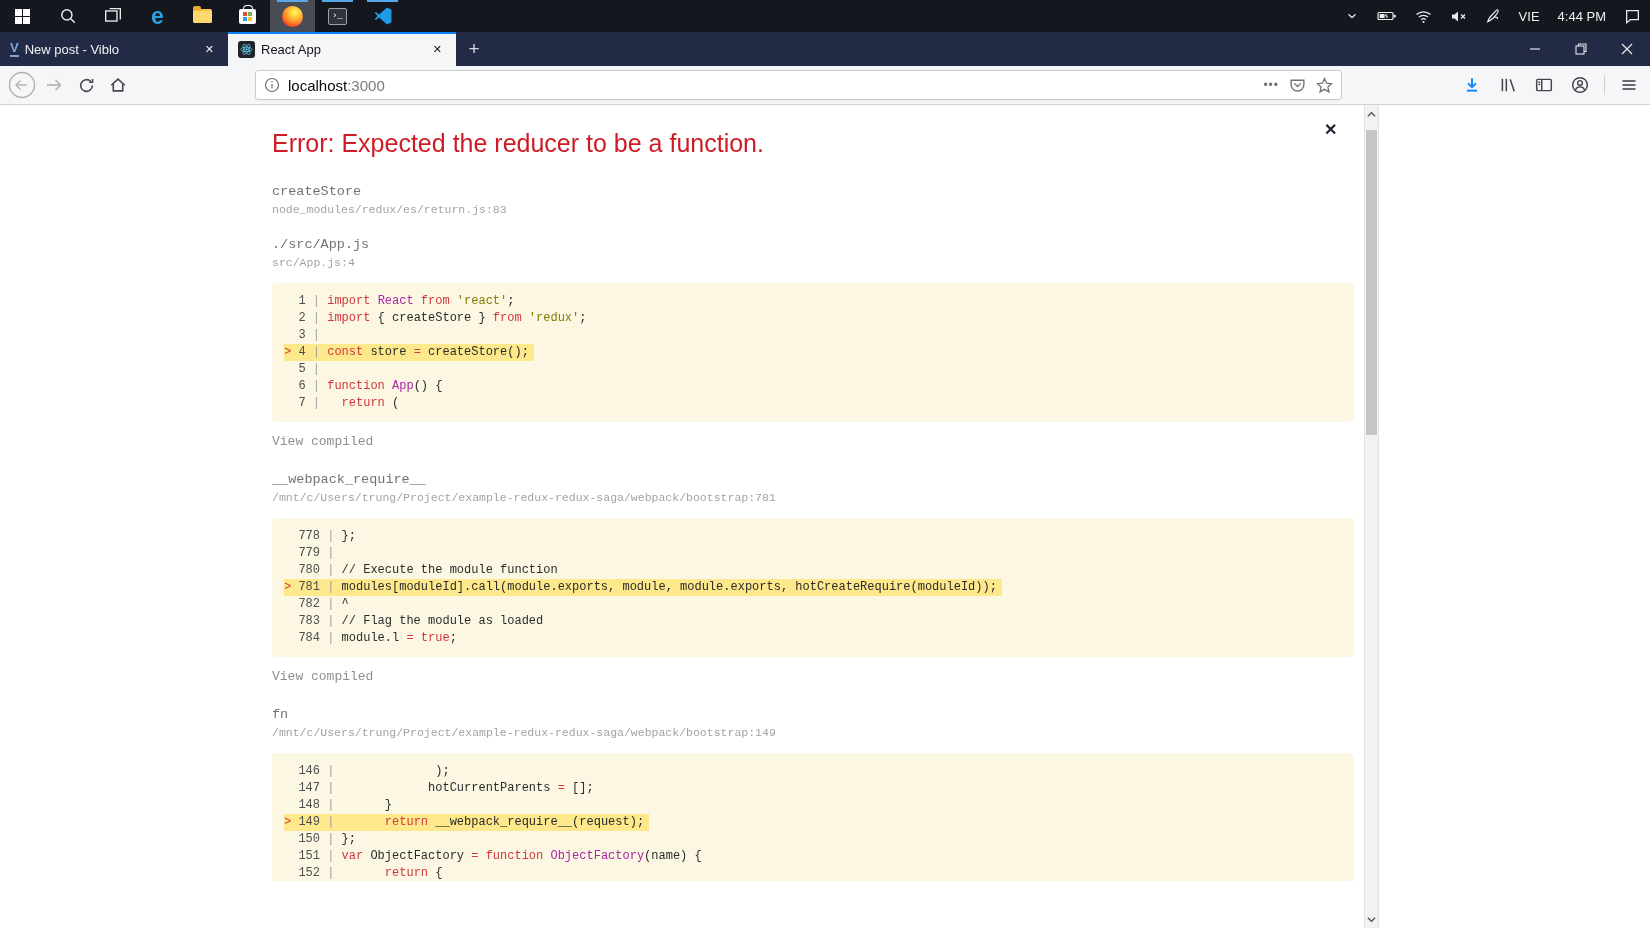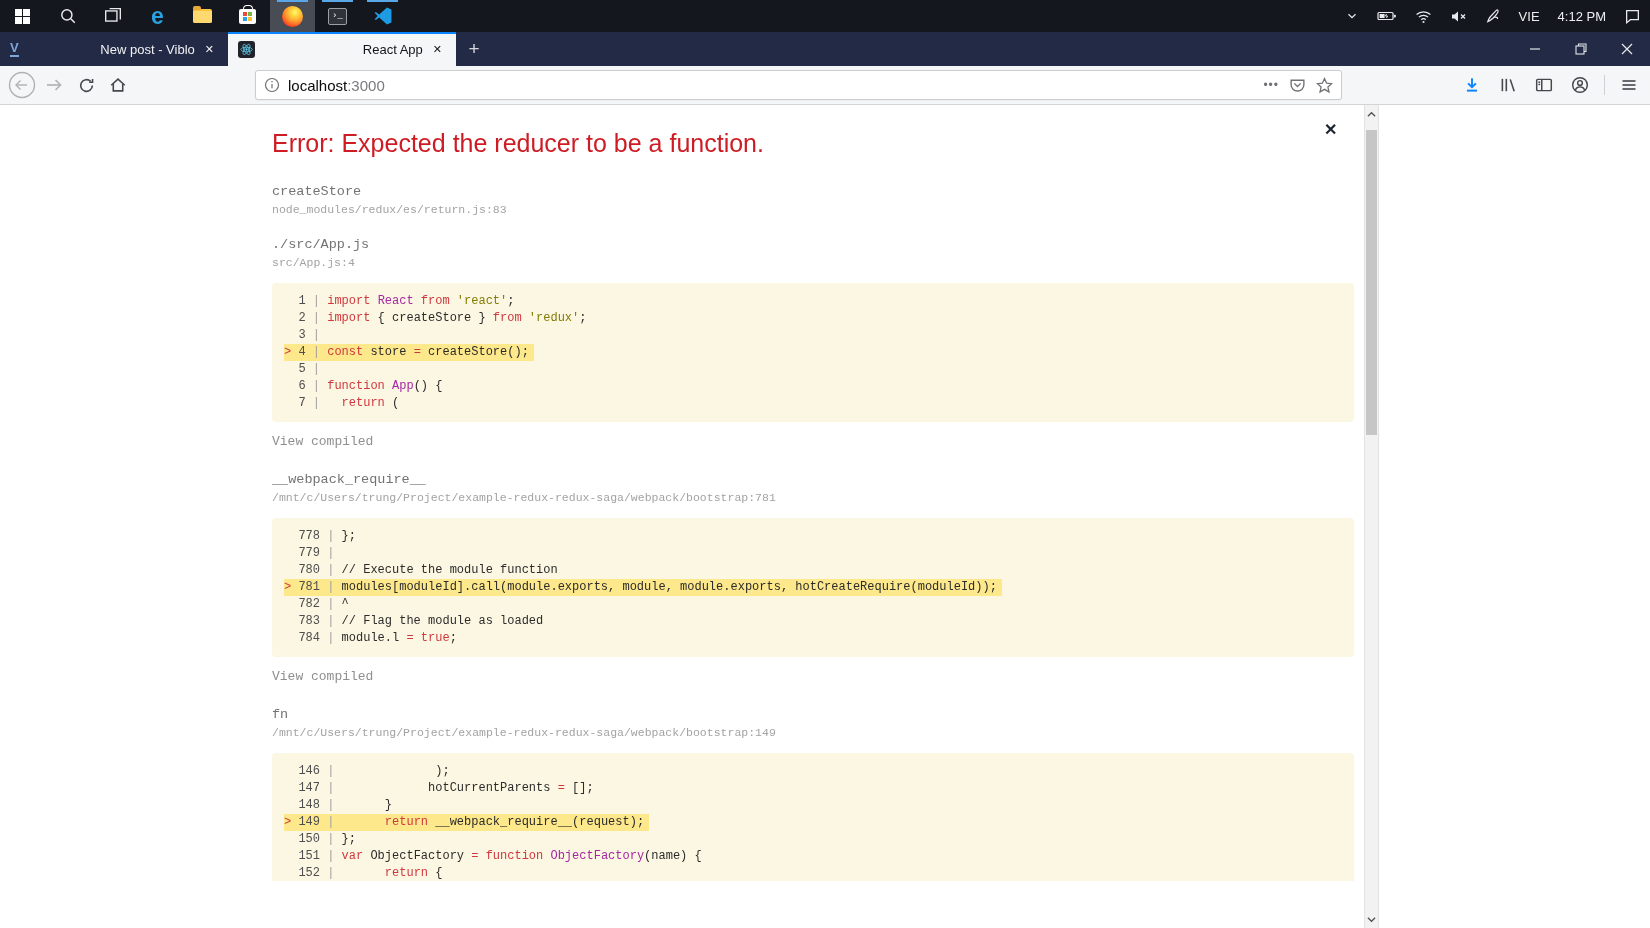--- a/index.html
+++ b/index.html
@@ -37,21 +37,21 @@
     display:flex; align-items:center; justify-content:center; }
   .tb-tray { margin-left:auto; display:flex; align-items:center; height:20px; color:#e8eaed; }
   .tray-item { height:32px; display:flex; align-items:center; justify-content:center; padding:0 9px; }
   .tray-text { font-size:13px; color:#eceef0; }
 
   
   .titlebar { position:absolute; top:32px; left:0; width:1650px; height:34px;
     background:#232a45; display:flex; z-index:49; }
   .tab { width:228px; height:34px; display:flex; align-items:center; padding:0 10px;
     color:#f1f1f4; font-size:13px; position:relative; }
-  .tab .tab-title { flex:1; overflow:hidden; white-space:nowrap; margin:0 6px;text-align:right; }
+  .tab .tab-title { flex:1; overflow:hidden; white-space:nowrap; margin:0 6px; }
   .tab-close { color:inherit; font-size:11px; padding:2px 4px; }
   .tab.active { background:#f5f6f7; color:#14141a; }
   .tab.active::before { content:""; position:absolute; top:0; left:0; right:0; height:2px;
     background:var(--accent); }
   .viblo-v { color:#7ea7d8; font-weight:bold; font-size:13px; border-bottom:2px solid #7ea7d8;
     line-height:1.05; }
   .react-fav { width:17px; height:17px; background:#20232a; border-radius:3px;
     display:flex; align-items:center; justify-content:center; }
   .newtab-btn { width:36px; height:34px; display:flex; align-items:center; justify-content:center;
     color:#d4d5da; font-size:19px; font-weight:300; }
@@ -203,21 +203,21 @@
     <div class="tray-item">
       <svg width="16" height="16" viewBox="0 0 16 16" fill="none" stroke="#e8eaed" stroke-width="1.2">
           <path d="M12.8 2.2c1 1-0.5 3.4-2.6 5.8-1.8 2-3.8 3.8-5.4 4.6l-2 1 0.8-2.1c0.7-1.7 2.4-3.7 4.3-5.5 2.3-2.2 3.9-4.8 4.9-3.8z"></path>
           <path d="M9.5 9.5c1.5-0.5 3.5-0.2 3 1.5"></path>
         </svg>
     </div>
     <div class="tray-item">
       <span class="tray-text">VIE</span>
     </div>
     <div class="tray-item">
-      <span class="tray-text">4:12 PM</span>
+      <span class="tray-text">4:44 PM</span>
     </div>
     <div class="tray-item">
       <svg width="17" height="16" viewBox="0 0 16 15" fill="none" stroke="#e8eaed" stroke-width="1.2">
           <path d="M2.5 2.5h11v8.5H6l-3.5 2.8v-2.8h0z"></path>
         </svg>
     </div>
   </div>
 </div>
 
 <div class="titlebar">

